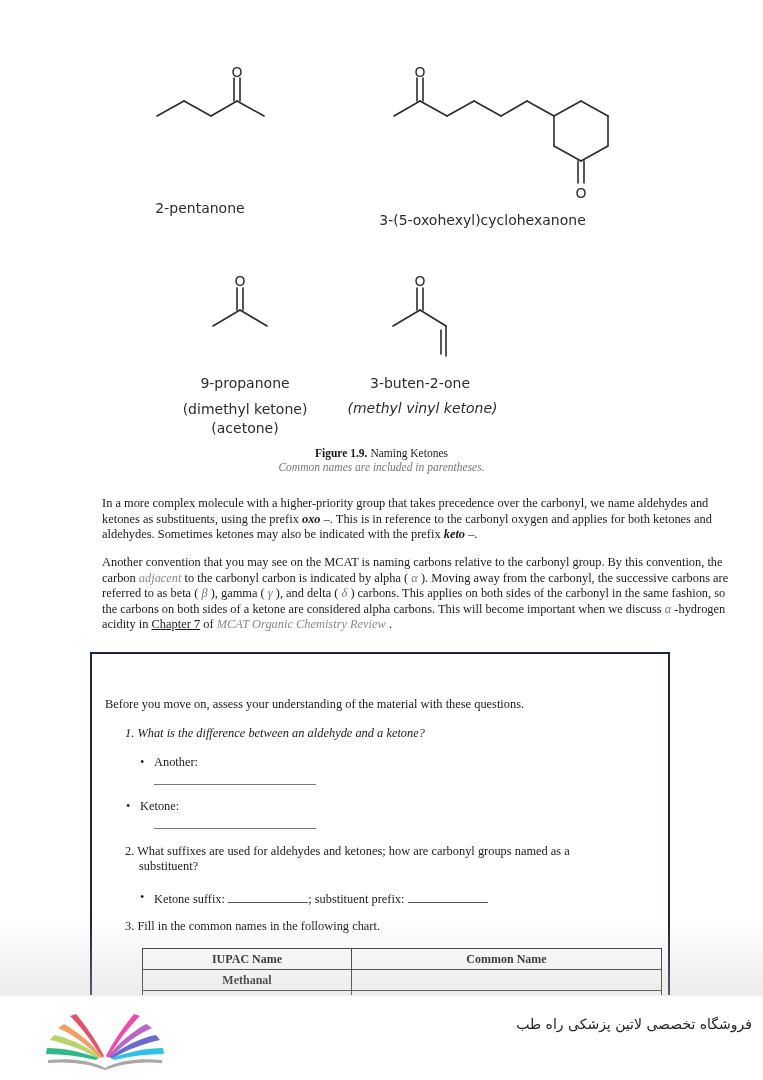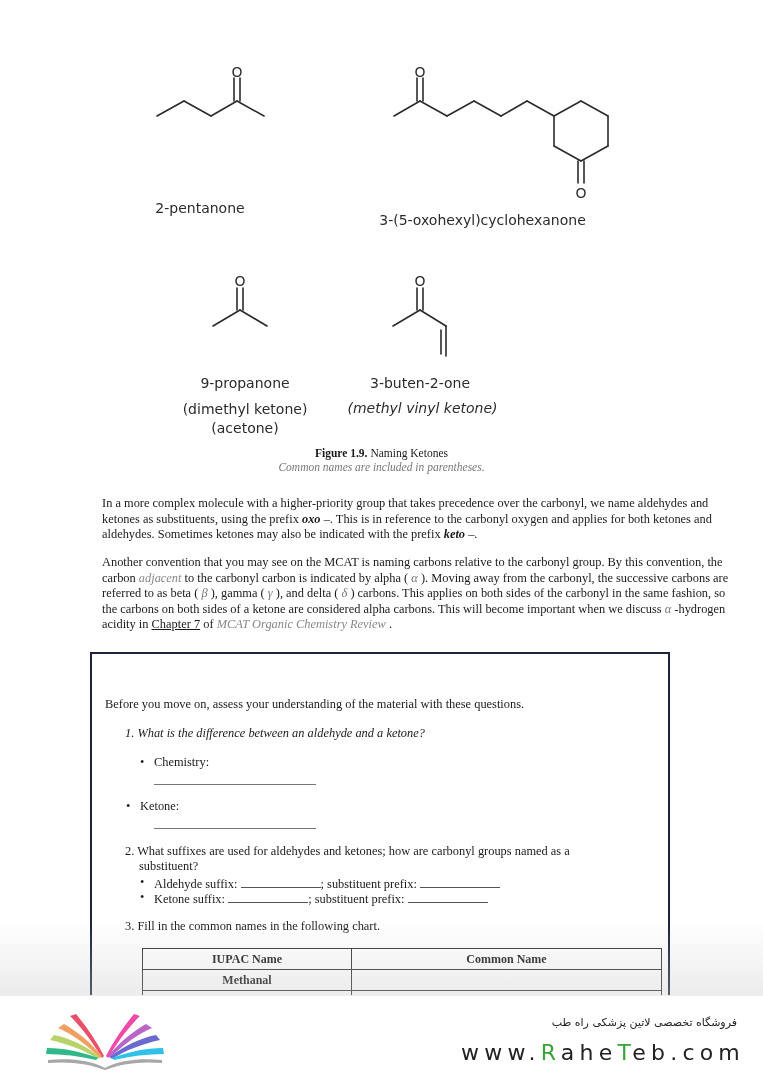--- a/index.html
+++ b/index.html
@@ -37,21 +37,21 @@
   .inline-blank { display: inline-block; border-bottom: 1px solid #555; height: 12px; vertical-align: baseline; }
 
   .names-table { position: absolute; left: 50px; top: 294px; width: 520px; border-collapse: collapse; font-size: 12px; font-weight: bold; }
   .names-table th, .names-table td { border: 1.5px solid #333; height: 20px; padding: 0; text-align: center; }
   .names-table th:first-child, .names-table td:first-child { width: 208px; }
 
   .fade { position: absolute; left: 0; top: 920px; width: 763px; height: 75px; background: linear-gradient(to bottom, rgba(255,255,255,0) 0%, rgba(200,200,200,0.35) 100%); pointer-events: none; }
 
   .footer { position: absolute; left: 0; top: 995px; width: 763px; height: 85px; background: #fff; border-top: 1px solid #eee; }
   .logo-svg { position: absolute; left: 40px; top: 12px; width: 130px; height: 62px; }
-  .footer-fa { position: absolute; right: 26px; top: 20px; font-family: "DejaVu Sans", sans-serif; font-size: 11px; color: #222; direction: rtl; }
+  .footer-fa { position: absolute; right: 11px; top: 20px; font-family: "DejaVu Sans", sans-serif; font-size: 14px; color: #222; direction: rtl; }
   .footer-url { position: absolute; right: 18px; top: 44px; font-family: "DejaVu Sans", sans-serif; font-size: 22px; letter-spacing: 5.2px; color: #222; }
   .footer-url .accent { color: #3aa33a; }
 </style>
 </head>
 <body>
 
 <div class="page">
 
   <svg class="mol-svg">
 
@@ -121,28 +121,27 @@
   </div>
 
   <div class="para" style="top:496px;"><span>In a more complex molecule with a higher-priority group that takes precedence over the carbonyl, we name aldehydes and ketones as substituents, using the prefix </span><span class="kw">oxo</span><span> –. This is in reference to the carbonyl oxygen and applies for both ketones and aldehydes. Sometimes ketones may also be indicated with the prefix </span><span class="kw">keto</span><span> –.</span></div>
 
   <div class="para" style="top:555px;"><span>Another convention that you may see on the MCAT is naming carbons relative to the carbonyl group. By this convention, the carbon </span><span class="muted-it">adjacent</span><span> to the carbonyl carbon is indicated by alpha ( </span><span class="greek">α</span><span> ). Moving away from the carbonyl, the successive carbons are referred to as beta ( </span><span class="greek">β</span><span> ), gamma ( </span><span class="greek">γ</span><span> ), and delta ( </span><span class="greek">δ</span><span> ) carbons. This applies on both sides of the carbonyl in the same fashion, so the carbons on both sides of a ketone are considered alpha carbons. This will become important when we discuss </span><span class="greek">α</span><span> -hydrogen acidity in </span><a class="link">Chapter 7</a><span> of </span><span class="muted-it">MCAT Organic Chemistry Review</span><span> .</span></div>
 
   <div class="concept-box">
     <div class="concept-intro">Before you move on, assess your understanding of the material with these questions.</div>
 
     <div class="q" style="left:33px; top:72px;font-style:italic;">1. What is the difference between an aldehyde and a ketone?</div>
-    <div class="bullet" style="left:62px; top:101px;">Chemistry:</div>
+    <div class="bullet" style="left:62px; top:101px;">Another:</div>
     <div class="blank-line" style="left:62px; top:130px; width:162px;"></div>
     <div class="bullet" style="left:48px; top:145px;">Ketone:</div>
     <div class="blank-line" style="left:62px; top:174px; width:162px;"></div>
 
     <div class="q" style="left:33px; top:190px;">2. What suffixes are used for aldehydes and ketones; how are carbonyl groups named as a</div>
     <div class="q" style="left:47px; top:205px;">substituent?</div>
-    <div class="bullet" style="left:62px; top:221px;"><span>Aldehyde suffix:</span> <span class="inline-blank" style="width:80px;"></span><span>; substituent prefix:</span> <span class="inline-blank" style="width:80px;"></span></div>
     <div class="bullet" style="left:62px; top:236px;"><span>Ketone suffix:</span> <span class="inline-blank" style="width:80px;"></span><span>; substituent prefix:</span> <span class="inline-blank" style="width:80px;"></span></div>
 
     <div class="q" style="left:33px; top:265px;">3. Fill in the common names in the following chart.</div>
 
     <table class="names-table">
       <thead>
         <tr>
           <th>IUPAC Name</th>
           <th>Common Name</th>
         </tr>
@@ -169,14 +168,13 @@
     <path d="M60 50 C46 36 32 26 18 20 L24 16 C38 24 50 34 62 48 Z" fill="#f0a060"></path>
     <path d="M58 51 C44 42 28 36 10 32 L14 27 C30 30 46 38 60 49 Z" fill="#b6d46a"></path>
     <path d="M56 52 C40 48 22 46 6 46 L7 40 C24 40 42 44 58 50 Z" fill="#2fb88a"></path>
     <path d="M68 50 C80 30 90 18 100 8 L94 6 C84 18 74 32 66 48 Z" fill="#f04aa8"></path>
     <path d="M70 50 C84 36 98 26 112 20 L106 16 C92 24 80 34 68 48 Z" fill="#b866c8"></path>
     <path d="M72 51 C86 42 102 36 120 32 L116 27 C100 30 84 38 70 49 Z" fill="#6a6ad0"></path>
     <path d="M74 52 C90 48 108 46 124 46 L123 40 C106 40 88 44 72 50 Z" fill="#30c0e8"></path>
     <path d="M8 52 C30 50 50 52 65 60 C80 52 100 50 122 52 L122 55 C100 53 80 56 65 62 C50 56 30 53 8 55 Z" fill="#a8a8a8"></path>
   </svg>
   <div class="footer-fa">فروشگاه تخصصی لاتین پزشکی  راه طب</div>
-  <div class="footer-url"><span>www.</span><span class="accent">R</span><span>ahe</span><span class="accent">T</span><span>eb.com</span></div>
 </div>
 
 </body></html>

